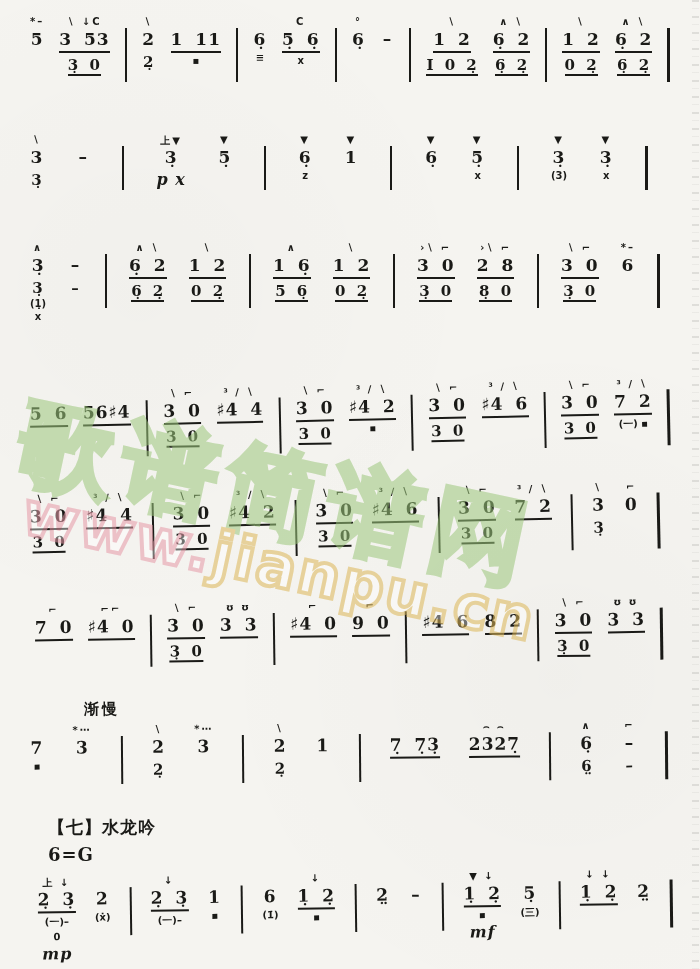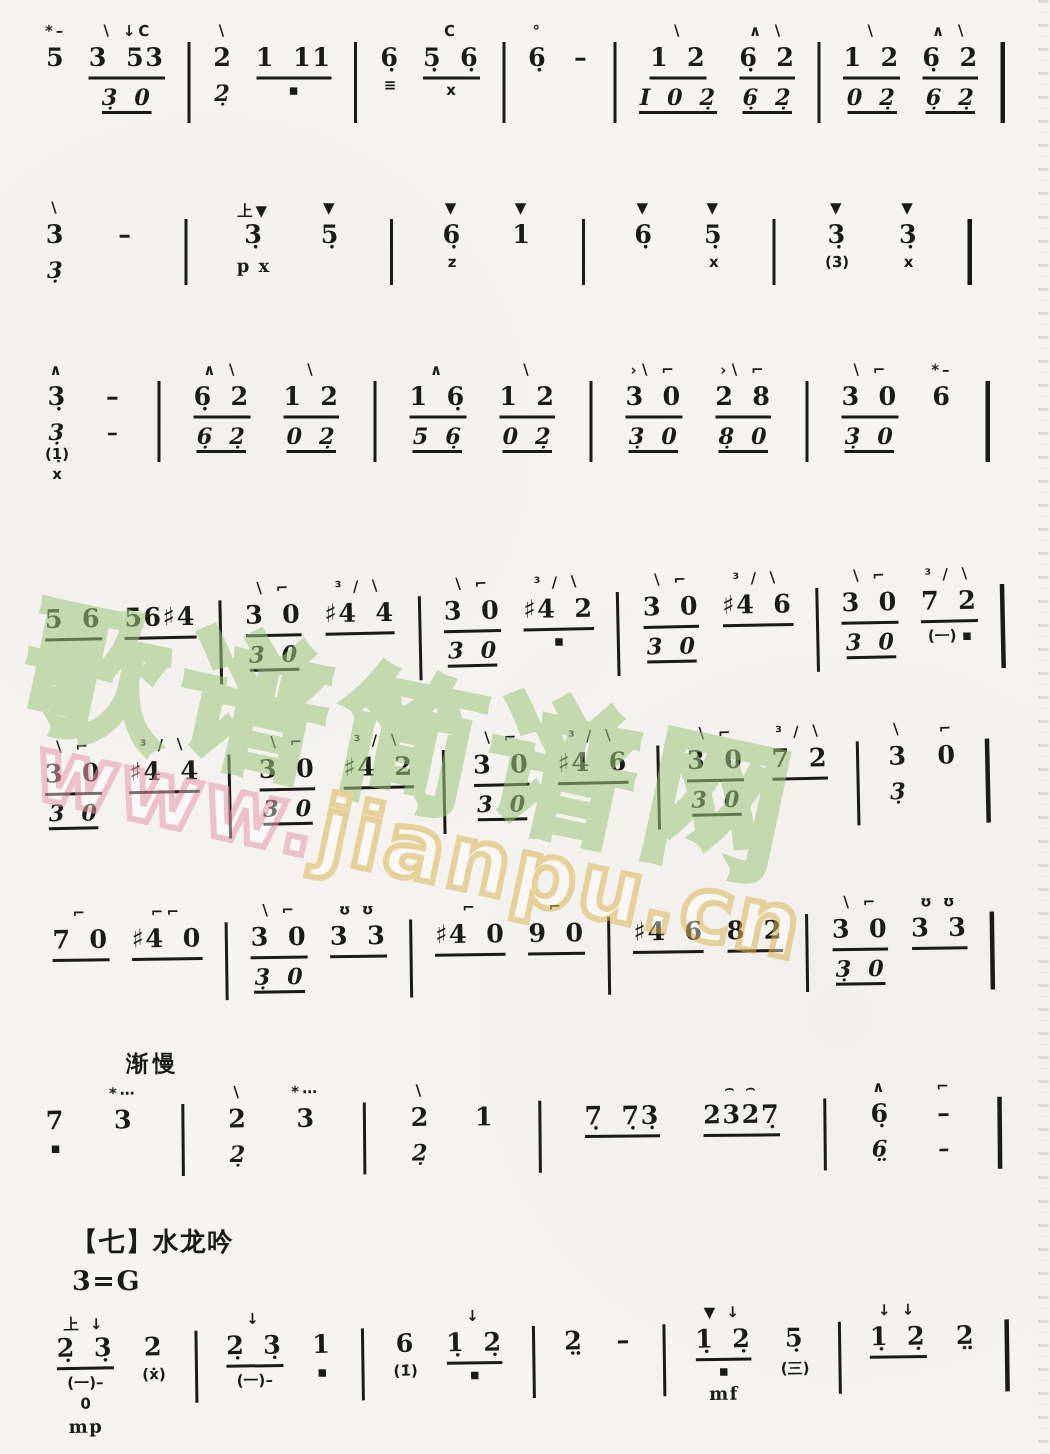--- a/index.html
+++ b/index.html
@@ -34,29 +34,29 @@
     font-family:"DejaVu Sans","Liberation Sans",sans-serif;
     color:var(--ink);
   }
   .main{
     font-size:17px;font-weight:bold;line-height:1.15;
     white-space:nowrap;letter-spacing:1px;word-spacing:5px;
   }
   .u1{border-bottom:2px solid var(--ink);padding-bottom:1px;}
   .low{
     font-size:15px;font-weight:bold;line-height:1.1;margin-top:4px;
-    white-space:nowrap;letter-spacing:1px;word-spacing:4px;font-style:italic;
+    white-space:nowrap;letter-spacing:1px;word-spacing:4px;
   }
   .sub{
     font-size:10px;font-weight:bold;margin-top:2px;white-space:nowrap;
     font-family:"DejaVu Sans","Liberation Sans",sans-serif;
   }
   .sub.dyn{
     font-family:"DejaVu Serif","Liberation Serif",serif;
-    font-size:12px;letter-spacing:1px;
+    font-style:italic;font-size:16px;letter-spacing:1px;
   }
   .barline{
     width:2px;background:var(--ink);margin-top:12px;align-self:flex-start;
   }
   .barline.end{width:2.5px;}
   #tempo{
     position:absolute;left:84px;top:700px;
     font-size:15px;font-weight:bold;letter-spacing:3px;
   }
   #section-header{
@@ -555,21 +555,21 @@
           <div class="main">2̤</div>
         </div>
         <div class="barline end" style="height: 48px;"></div>
       </div>
     </div>
 
   <div id="tempo">渐慢</div>
 
   <div id="section-header">【七】水龙吟</div>
 
-  <div id="key-sig">3=G</div>
+  <div id="key-sig">6=G</div>
 
   <div id="watermark">
     <div class="wm1">歌谱简谱网</div>
     <div class="wm2">
       <span class="wmw">www.</span><span class="wmd">jianpu.cn</span>
     </div>
   </div>
 
   <div id="edge-noise"></div>
 </div>

